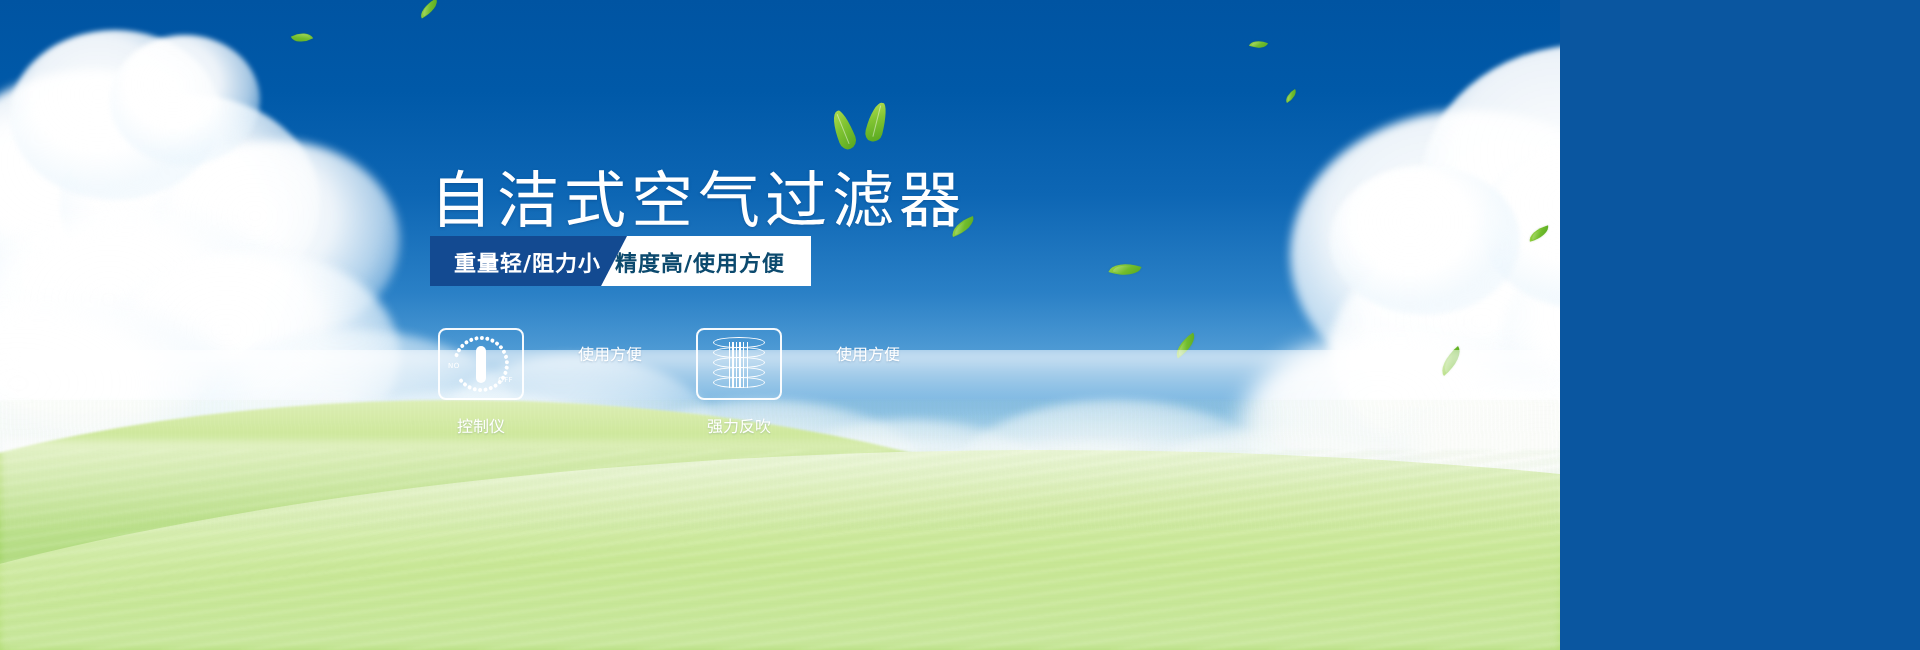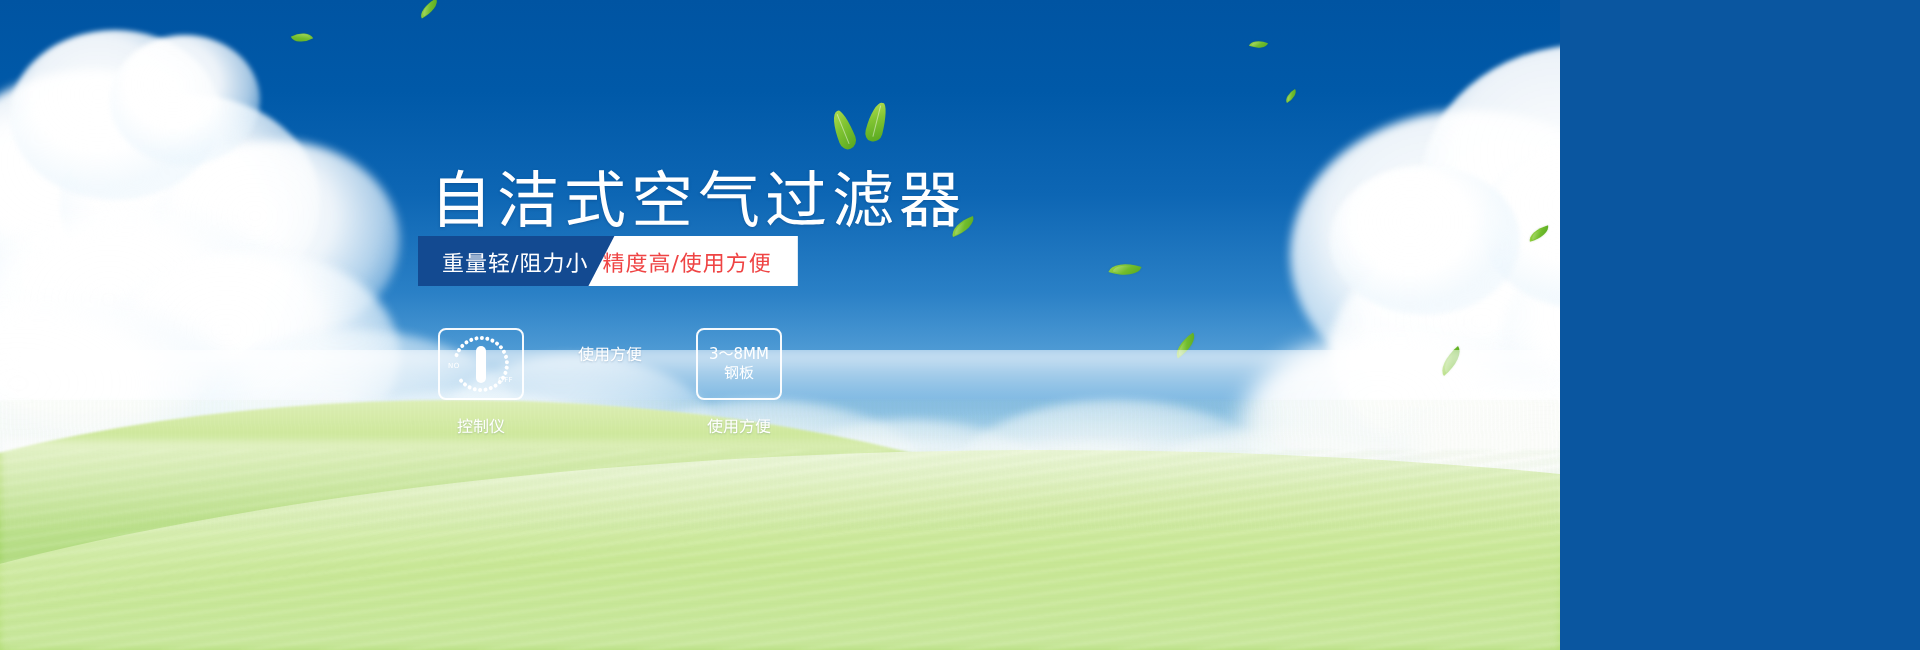--- a/index.html
+++ b/index.html
@@ -185,34 +185,34 @@
     border-radius:60% 40% 55% 45% / 80% 80% 25% 25%;
   }
   .title-leaves .tl1{left:1px;top:10px;transform:rotate(-22deg);}
   .title-leaves .tl2{left:34px;top:2px;transform:rotate(14deg);}
   .title-leaves .vein{
     position:absolute;left:48%;top:8%;width:1px;height:80%;
     background:rgba(255,255,255,.45);
   }
 
   .tags{
-    position:absolute;left:418px;top:236px;
-    display:flex;height:50px;
+    position:absolute;left:430px;top:236px;
+    display:flex;height:50px;font-weight:bold;
   }
   .tag{
     display:flex;align-items:center;justify-content:center;
     font-size:22px;letter-spacing:1px;white-space:nowrap;
   }
   .tag-dark{
     background:#134a91;color:#ffffff;
     padding:0 26px 0 24px;
     clip-path:polygon(0 0, 100% 0, 100% 100%, 0 100%);
   }
   .tag-light{
-    background:#ffffff;color:#ef4444;
+    background:#ffffff;color:#0c4a6e;
     padding:0 26px 0 14px;
     margin-left:-26px;
     clip-path:polygon(26px 0, 100% 0, 100% 100%, 0 100%);
   }
 
   .features{
     position:absolute;left:438px;top:328px;
     display:flex;gap:43px;
   }
   .feature{width:86px;display:flex;flex-direction:column;align-items:center;}
@@ -421,25 +421,34 @@
             <span class="lbl lbl-off">OFF</span>
           </div>
         </div>
         <div class="feature-label">控制仪</div>
       </div>
 
       <div class="feature">
         <div class="feature-label">使用方便</div>
       </div>
 
-
       <div class="feature">
         <div class="feature-box">
-          <div class="feature-text">3～8MM</div>
-          <div class="feature-text">钢板</div>
+          <div class="cart">
+            <span class="body"></span>
+            <span class="disc" style="top:2px"></span>
+            <span class="disc" style="top:12px"></span>
+            <span class="disc" style="top:22px"></span>
+            <span class="disc" style="top:32px"></span>
+            <span class="disc" style="top:42px"></span>
+          </div>
         </div>
+        <div class="feature-label">强力反吹</div>
+      </div>
+
+      <div class="feature">
         <div class="feature-label">使用方便</div>
       </div>
 
 
     </div>
   </div>
 </div>
 
 </body></html>

